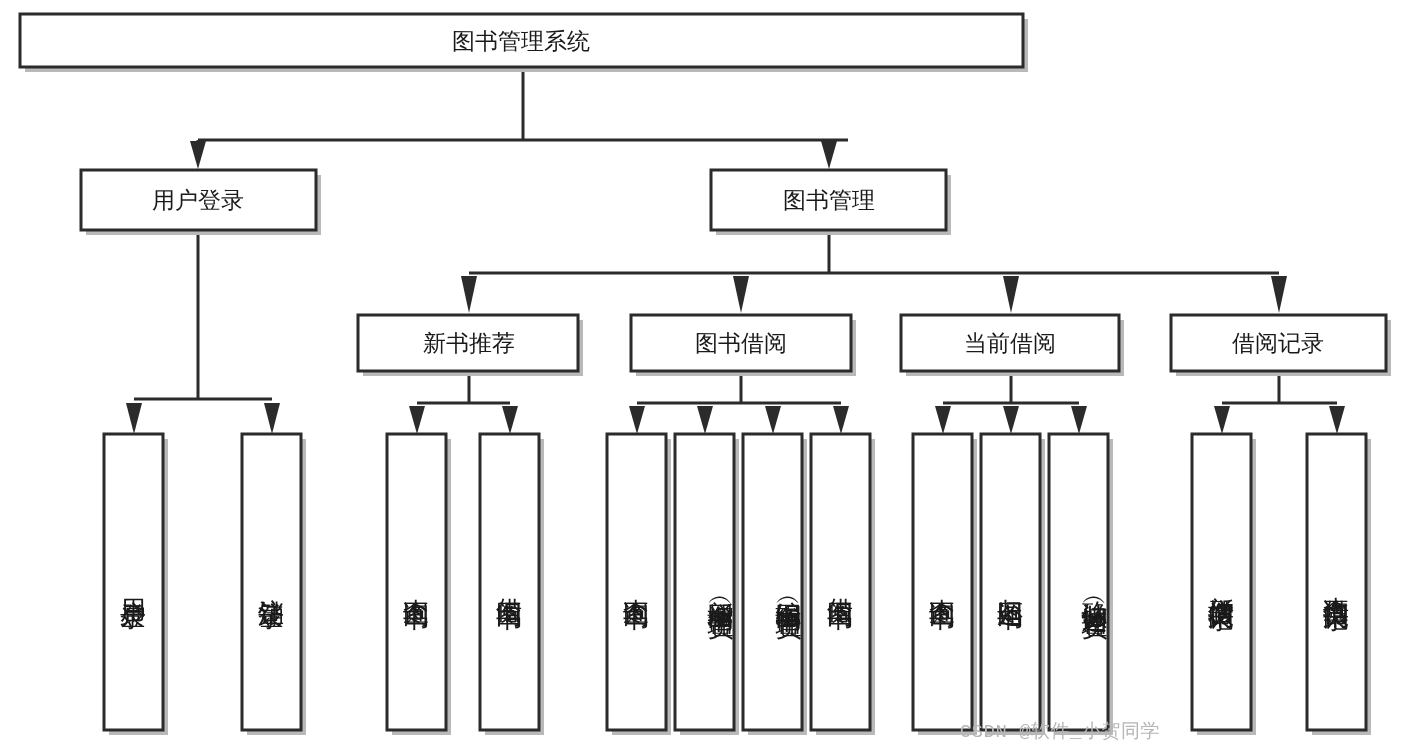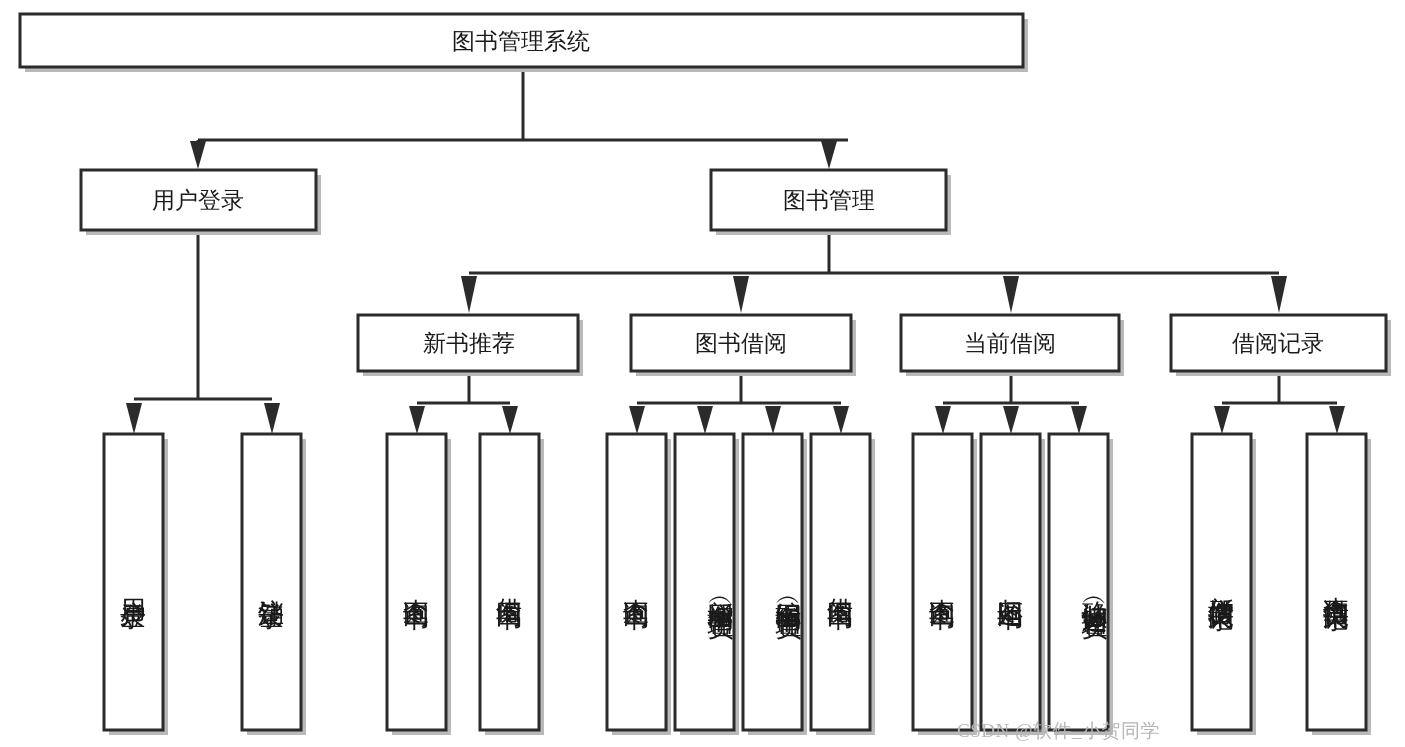--- a/index.html
+++ b/index.html
@@ -50,21 +50,21 @@
     align-items:center;
     justify-content:center;
     white-space:nowrap;
     pointer-events:none;
     user-select:none;
   }
   #watermark{
     position:absolute;
     right:6px;
     bottom:3px;
-    font-family:Liberation Serif, serif;
+    font-family:Liberation Mono, monospace;
     font-size:19px;
     color:#b6b6b6;
     white-space:nowrap;
     letter-spacing:0.5px;
   }
 </style>
 </head>
 <body>
 
 <div id="diagram-root">

